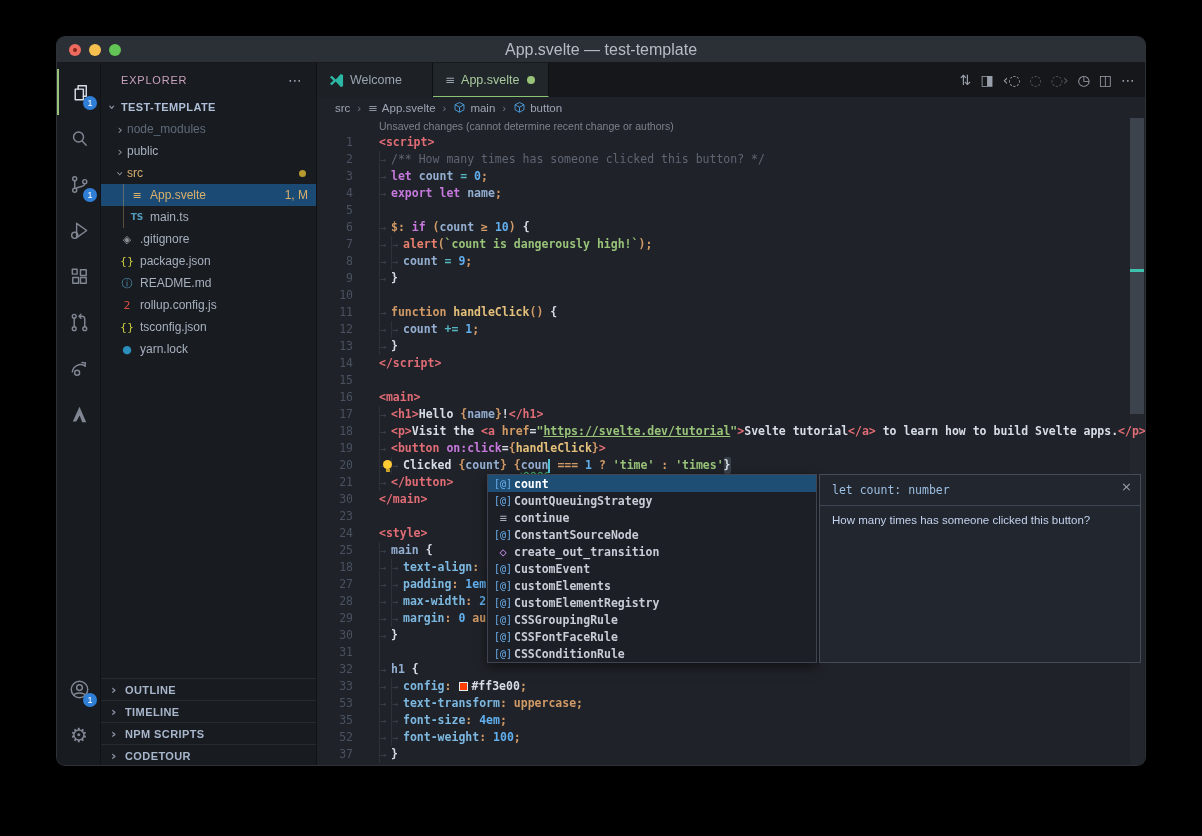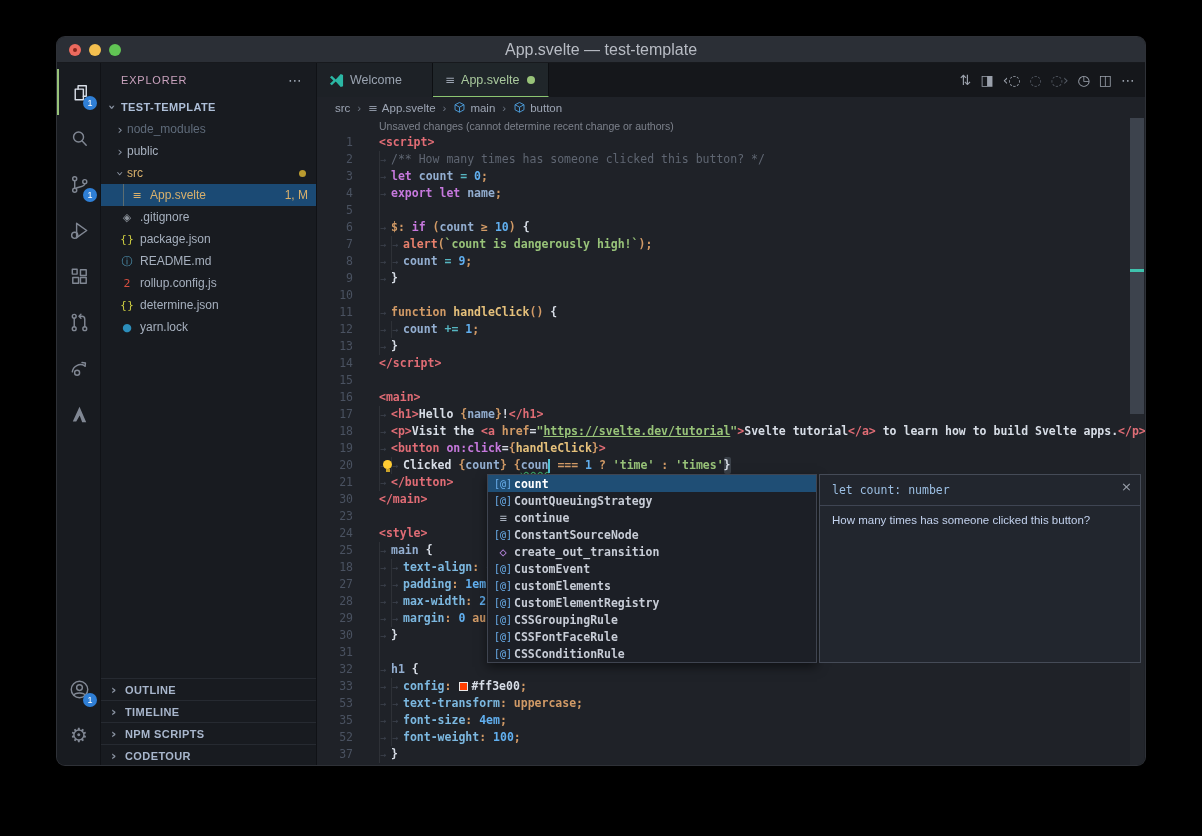--- a/index.html
+++ b/index.html
@@ -233,39 +233,44 @@
             <span class="chev tchev down">›</span>
             <span class="tlabel">src</span>
             <span class="tdot"></span>
           </div>
           <div class="trow sel gitmod d1">
             <span class="tguide"></span>
             <span class="ticon">≡</span>
             <span class="tlabel">App.svelte</span>
             <span class="tbadge">1, M</span>
           </div>
+          <div class="trow d1">
+            <span class="tguide"></span>
+            <span class="ticon" style="color: rgb(81, 154, 186); font-size: 9px; font-weight: bold;">TS</span>
+            <span class="tlabel">main.ts</span>
+          </div>
           <div class="trow d0f">
             <span class="ticon" style="color: rgb(138, 145, 153);">◈</span>
             <span class="tlabel">.gitignore</span>
           </div>
           <div class="trow d0f">
             <span class="ticon" style="color: rgb(203, 203, 65);">{}</span>
             <span class="tlabel">package.json</span>
           </div>
           <div class="trow d0f">
             <span class="ticon" style="color: rgb(81, 154, 186);">ⓘ</span>
             <span class="tlabel">README.md</span>
           </div>
           <div class="trow d0f">
             <span class="ticon" style="color: rgb(213, 78, 63);">2</span>
             <span class="tlabel">rollup.config.js</span>
           </div>
           <div class="trow d0f">
             <span class="ticon" style="color: rgb(203, 203, 65);">{}</span>
-            <span class="tlabel">determine.json</span>
+            <span class="tlabel">tsconfig.json</span>
           </div>
           <div class="trow d0f">
             <span class="ticon" style="color: rgb(44, 142, 187);">●</span>
             <span class="tlabel">yarn.lock</span>
           </div>
         </div>
       <div class="sb-sections" id="sections">
           <div class="sb-sec">
             <span class="chev">›</span>
             <span>OUTLINE</span>

